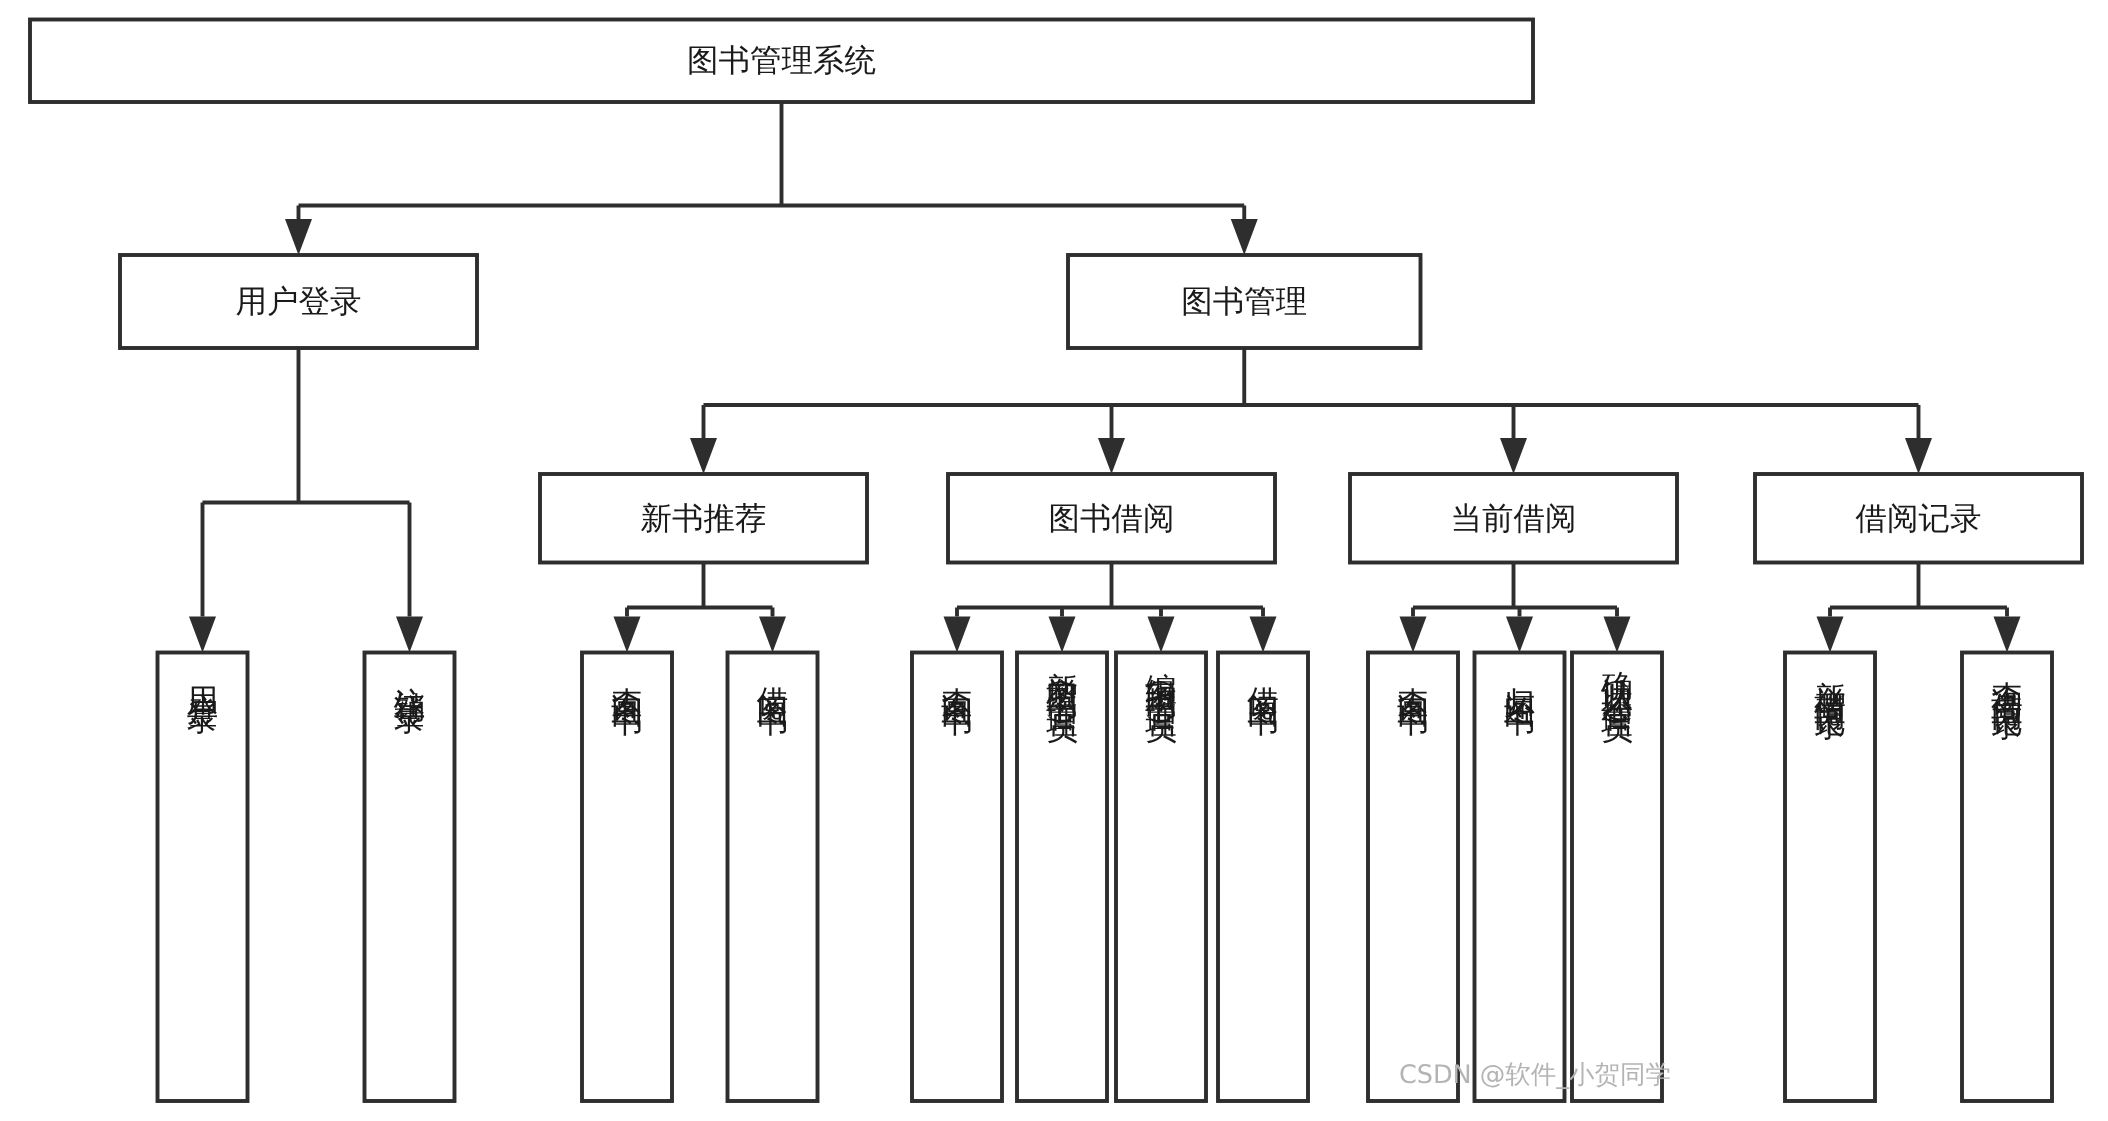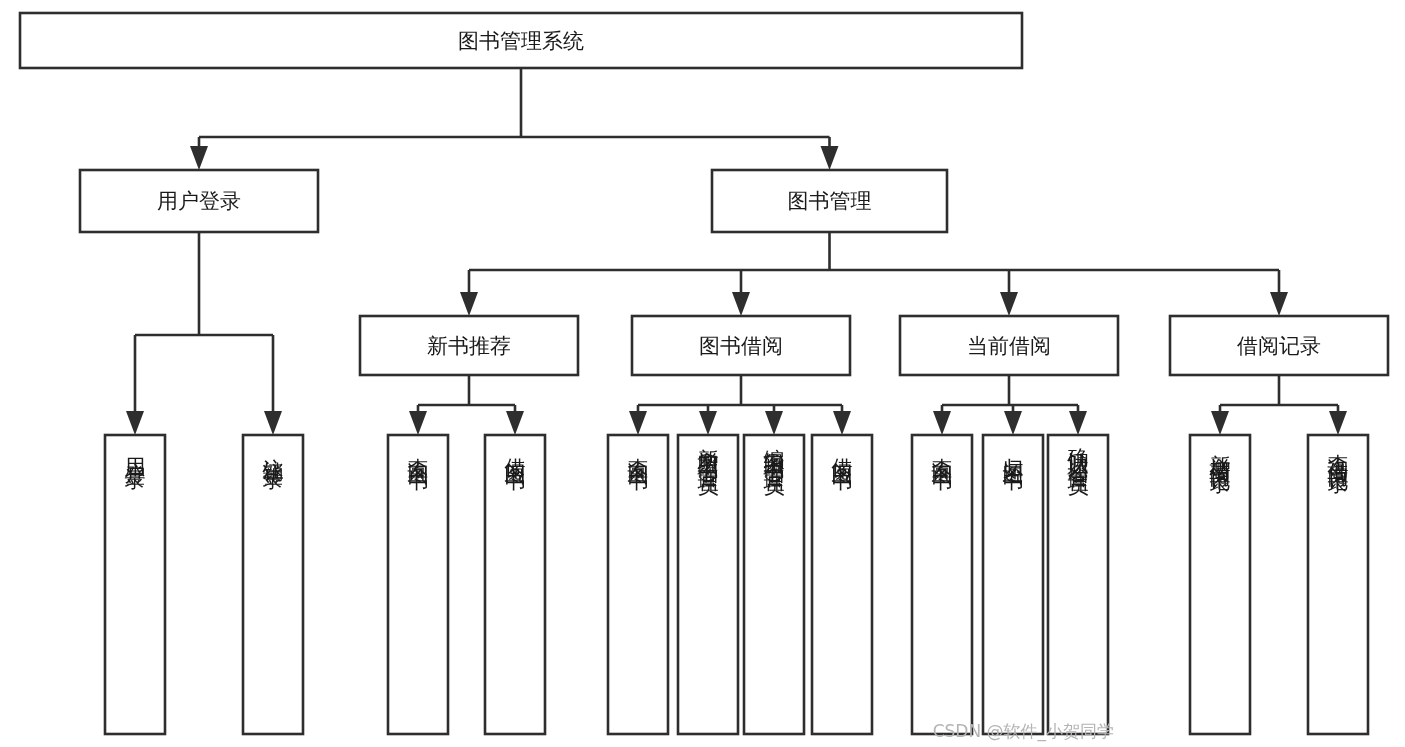--- a/index.html
+++ b/index.html
@@ -56,21 +56,21 @@
     fill: #1a1a1a;
     writing-mode: vertical-rl;
     text-orientation: upright;
     letter-spacing: 4px;
     dominant-baseline: central;
     text-anchor: middle;
   }
   .watermark-text {
     position: absolute;
     right: 8px;
-    bottom: 4px;
+    bottom: 19px;
     font-family: "DejaVu Sans", "Liberation Sans", sans-serif;
     font-size: 17px;
     color: #b4b4b4;
     white-space: nowrap;
     pointer-events: none;
   }
 </style>
 </head>
 <body>
 

